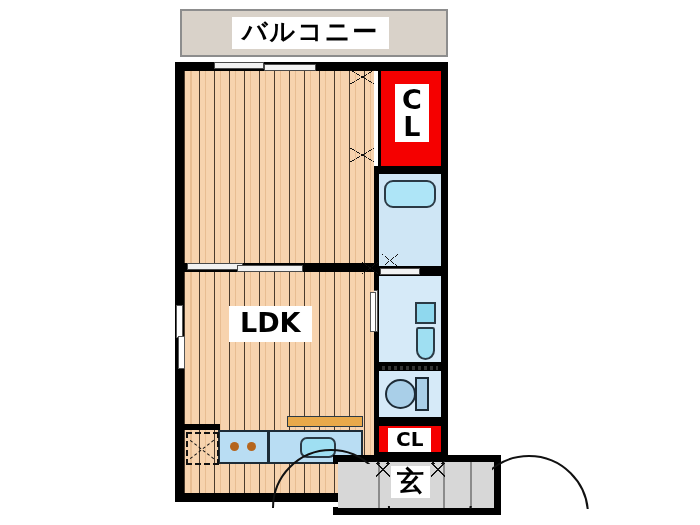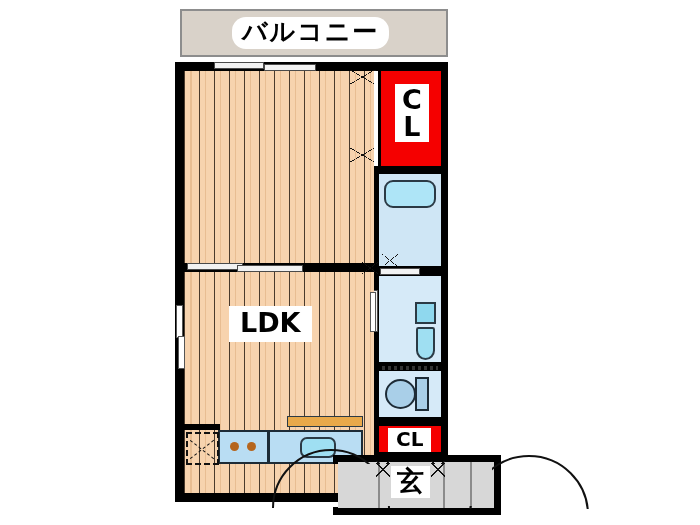--- a/index.html
+++ b/index.html
@@ -59,21 +59,21 @@
   
   .win{background:#ffffff;border:1.5px solid #555555;}
   .slide{background:#f2f2f2;border:1.5px solid #4a4a4a;}
 </style>
 </head>
 <body>
 
 <div id="plan">
 
   <div class="abs balcony" style="left:180px;top:9px;width:268px;height:48px;"></div>
-  <div class="lbl lbl-balcony" style="left:232px;top:17px;border-radius:14px;">バルコニー</div>
+  <div class="lbl lbl-balcony" style="left:232px;top:17px;">バルコニー</div>
 
   <div class="abs wall" style="left:175px;top:62px;width:273px;height:9px;"></div>
 
   <div class="abs wall" style="left:175px;top:62px;width:9px;height:440px;"></div>
 
   <div class="abs wall" style="left:439px;top:62px;width:9px;height:396px;"></div>
 
   <div class="abs wall" style="left:175px;top:493px;width:273px;height:9px;"></div>
 
   <div class="abs planks" style="left:184px;top:71px;width:190px;height:192px;"></div>

